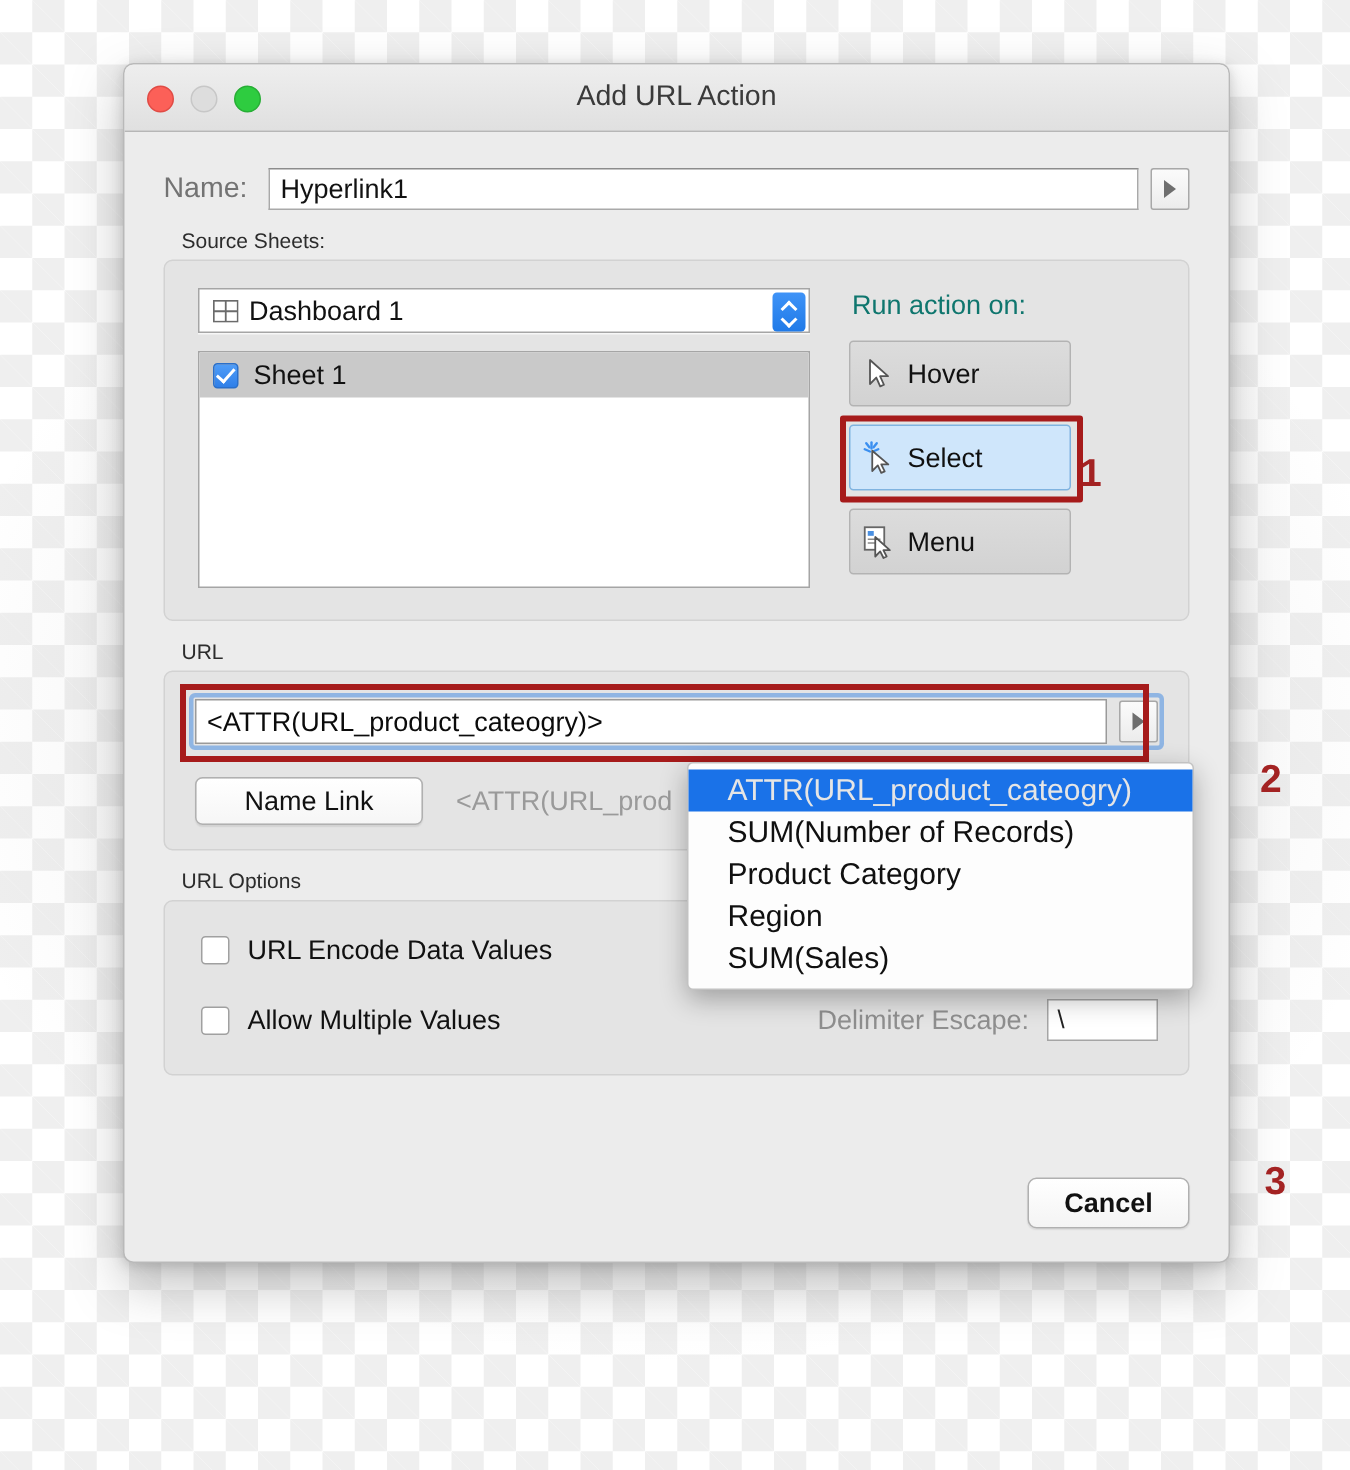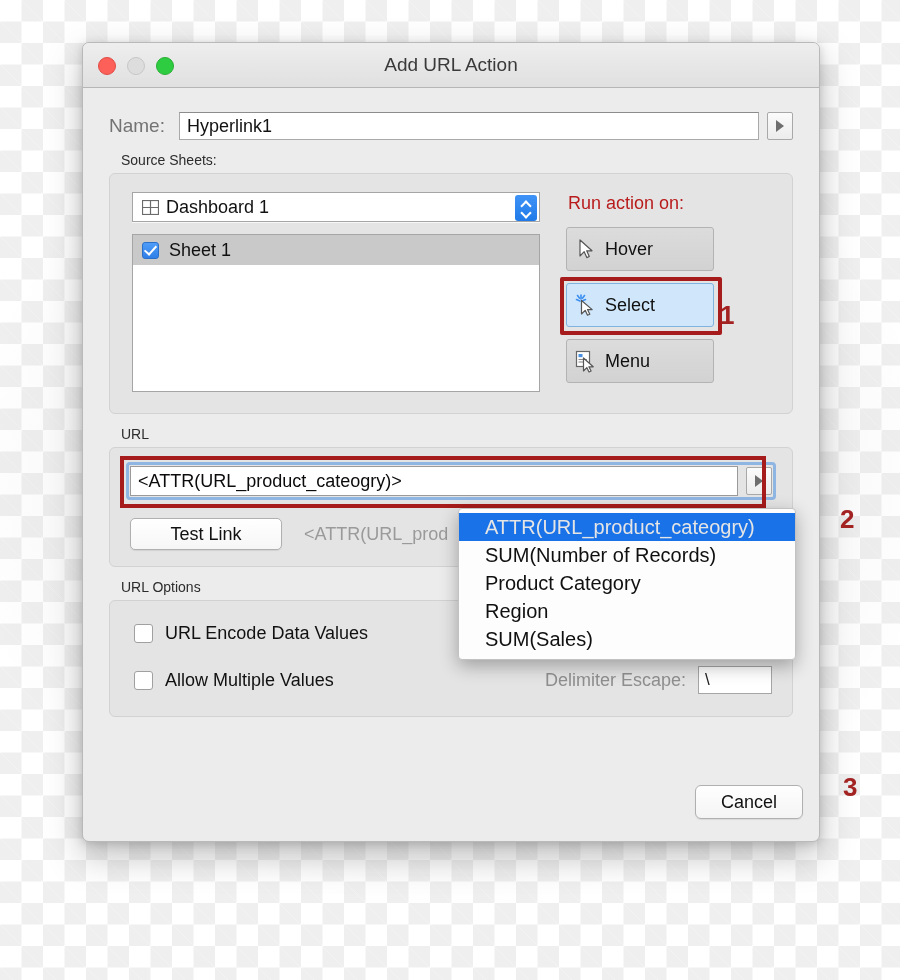--- a/index.html
+++ b/index.html
@@ -146,21 +146,21 @@
     margin-right: 10px; box-sizing: border-box;
   }
   #sheet-check .tick {
     width: 5px; height: 10px;
     border-right: 2.4px solid #fff; border-bottom: 2.4px solid #fff;
     transform: rotate(42deg); margin-top: -2px;
   }
   #sheet-name { font-size: 18px; color: #111; }
 
   #source-right { margin-left: 26px; flex: 1; }
-  #run-label { font-size: 18px; color: #b91c1c; margin: 1px 0 13px 2px; }
+  #run-label { font-size: 18px; color: #0f766e; margin: 1px 0 13px 2px; }
   .action-btn {
     height: 44px; width: 148px;
     background: linear-gradient(to bottom, #dcdcdc, #d2d2d2);
     border: 1px solid #b3b3b3; border-radius: 3px;
     display: flex; align-items: center;
     box-sizing: border-box; margin-bottom: 12px;
     position: relative;
   }
   .action-btn .abtn-icon { width: 38px; display: flex; justify-content: center; align-items: center; }
   .action-btn .abtn-label { font-size: 18px; color: #111; }
@@ -224,22 +224,22 @@
   #delim-label { font-size: 18px; color: #8f8f8f; margin-right: 12px; }
   #delim-input {
     width: 74px; height: 28px;
     background: #fff; border: 1px solid #a5a5a5;
     font-size: 17px; color: #222;
     padding: 0 6px; box-sizing: border-box; line-height: 26px;
   }
 
   
   #footer {
-    position: absolute; right: 16px; bottom: 22px;
-    display: flex; align-items: flex-end;
+    position: absolute; right: 26px; bottom: 22px;
+    display: flex; align-items: flex-end; font-weight: bold;
   }
   #cancel-btn {
     width: 108px; height: 34px;
     background: linear-gradient(to bottom, #ffffff, #f4f4f4);
     border: 1px solid #b0b0b0; border-radius: 6px;
     display: flex; align-items: center; justify-content: center;
     font-size: 18px; color: #111; box-sizing: border-box;
     box-shadow: 0 1px 1px rgba(0,0,0,0.08);
   }
   #ok-wrap { position: relative; margin-left: 22px; }
@@ -394,21 +394,21 @@
       <div id="url-field-wrap">
         <div id="url-input">&lt;ATTR(URL_product_cateogry)&gt;</div>
         <div class="arrow-btn">
           <span class="tri"></span>
         </div>
         <div id="url-focus-ring"></div>
         <div id="url-red-box"></div>
       </div>
 
       <div id="testlink-row">
-        <div id="test-link-btn">Test Link</div>
+        <div id="test-link-btn">Name Link</div>
         <div id="test-link-preview">&lt;ATTR(URL_prod</div>
       </div>
     </div>
 
     <div class="section-label">URL Options</div>
 
     <div class="group-box" id="options-group">
       <div class="opt-row">
         <span class="cbox"></span>
         <span class="opt-label">URL Encode Data Values</span>

